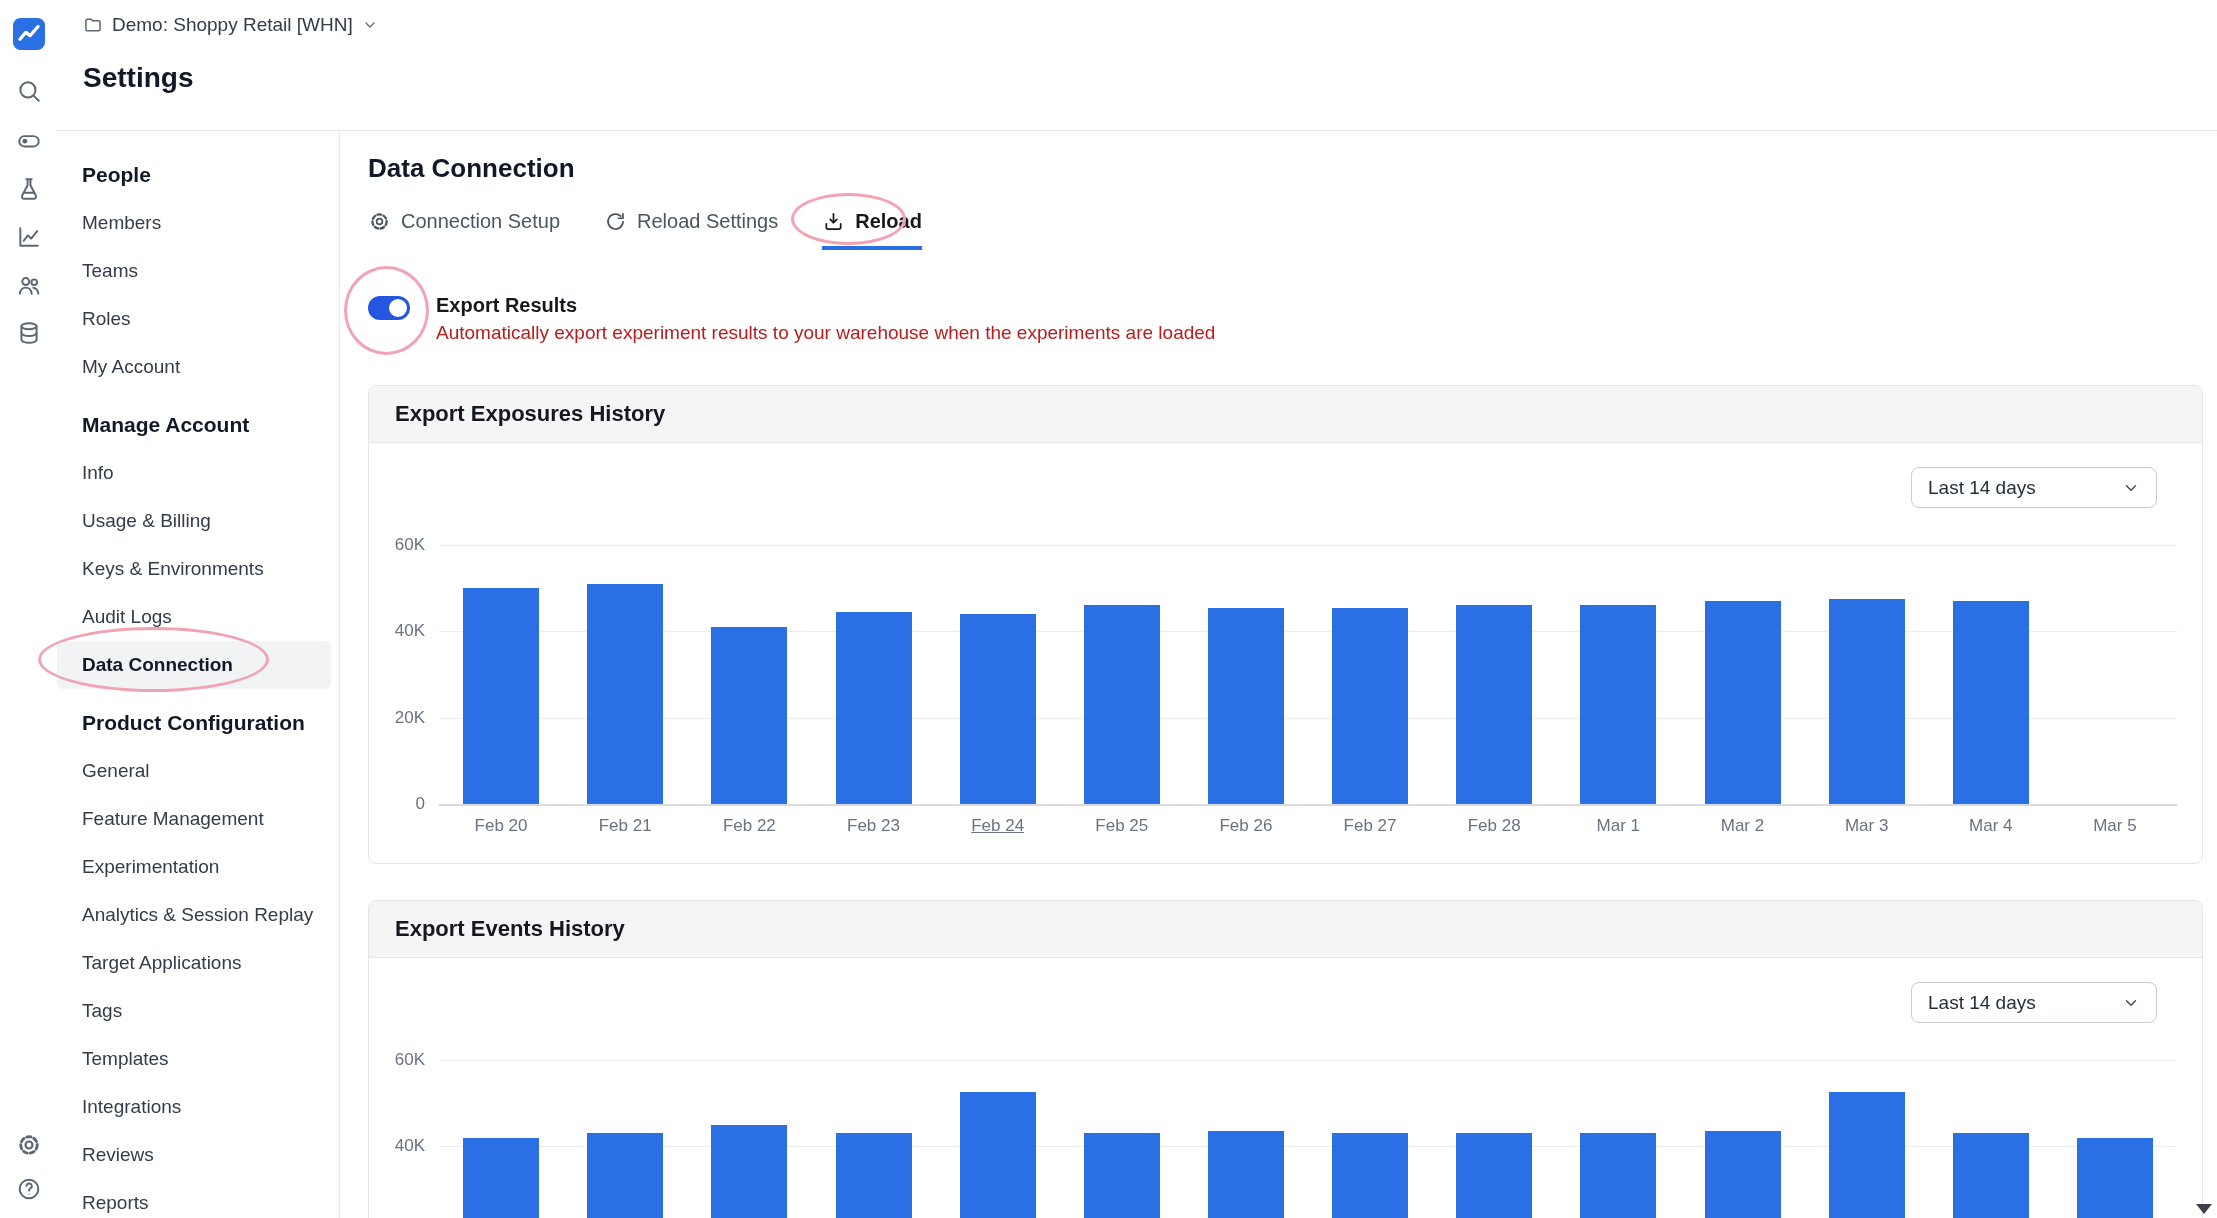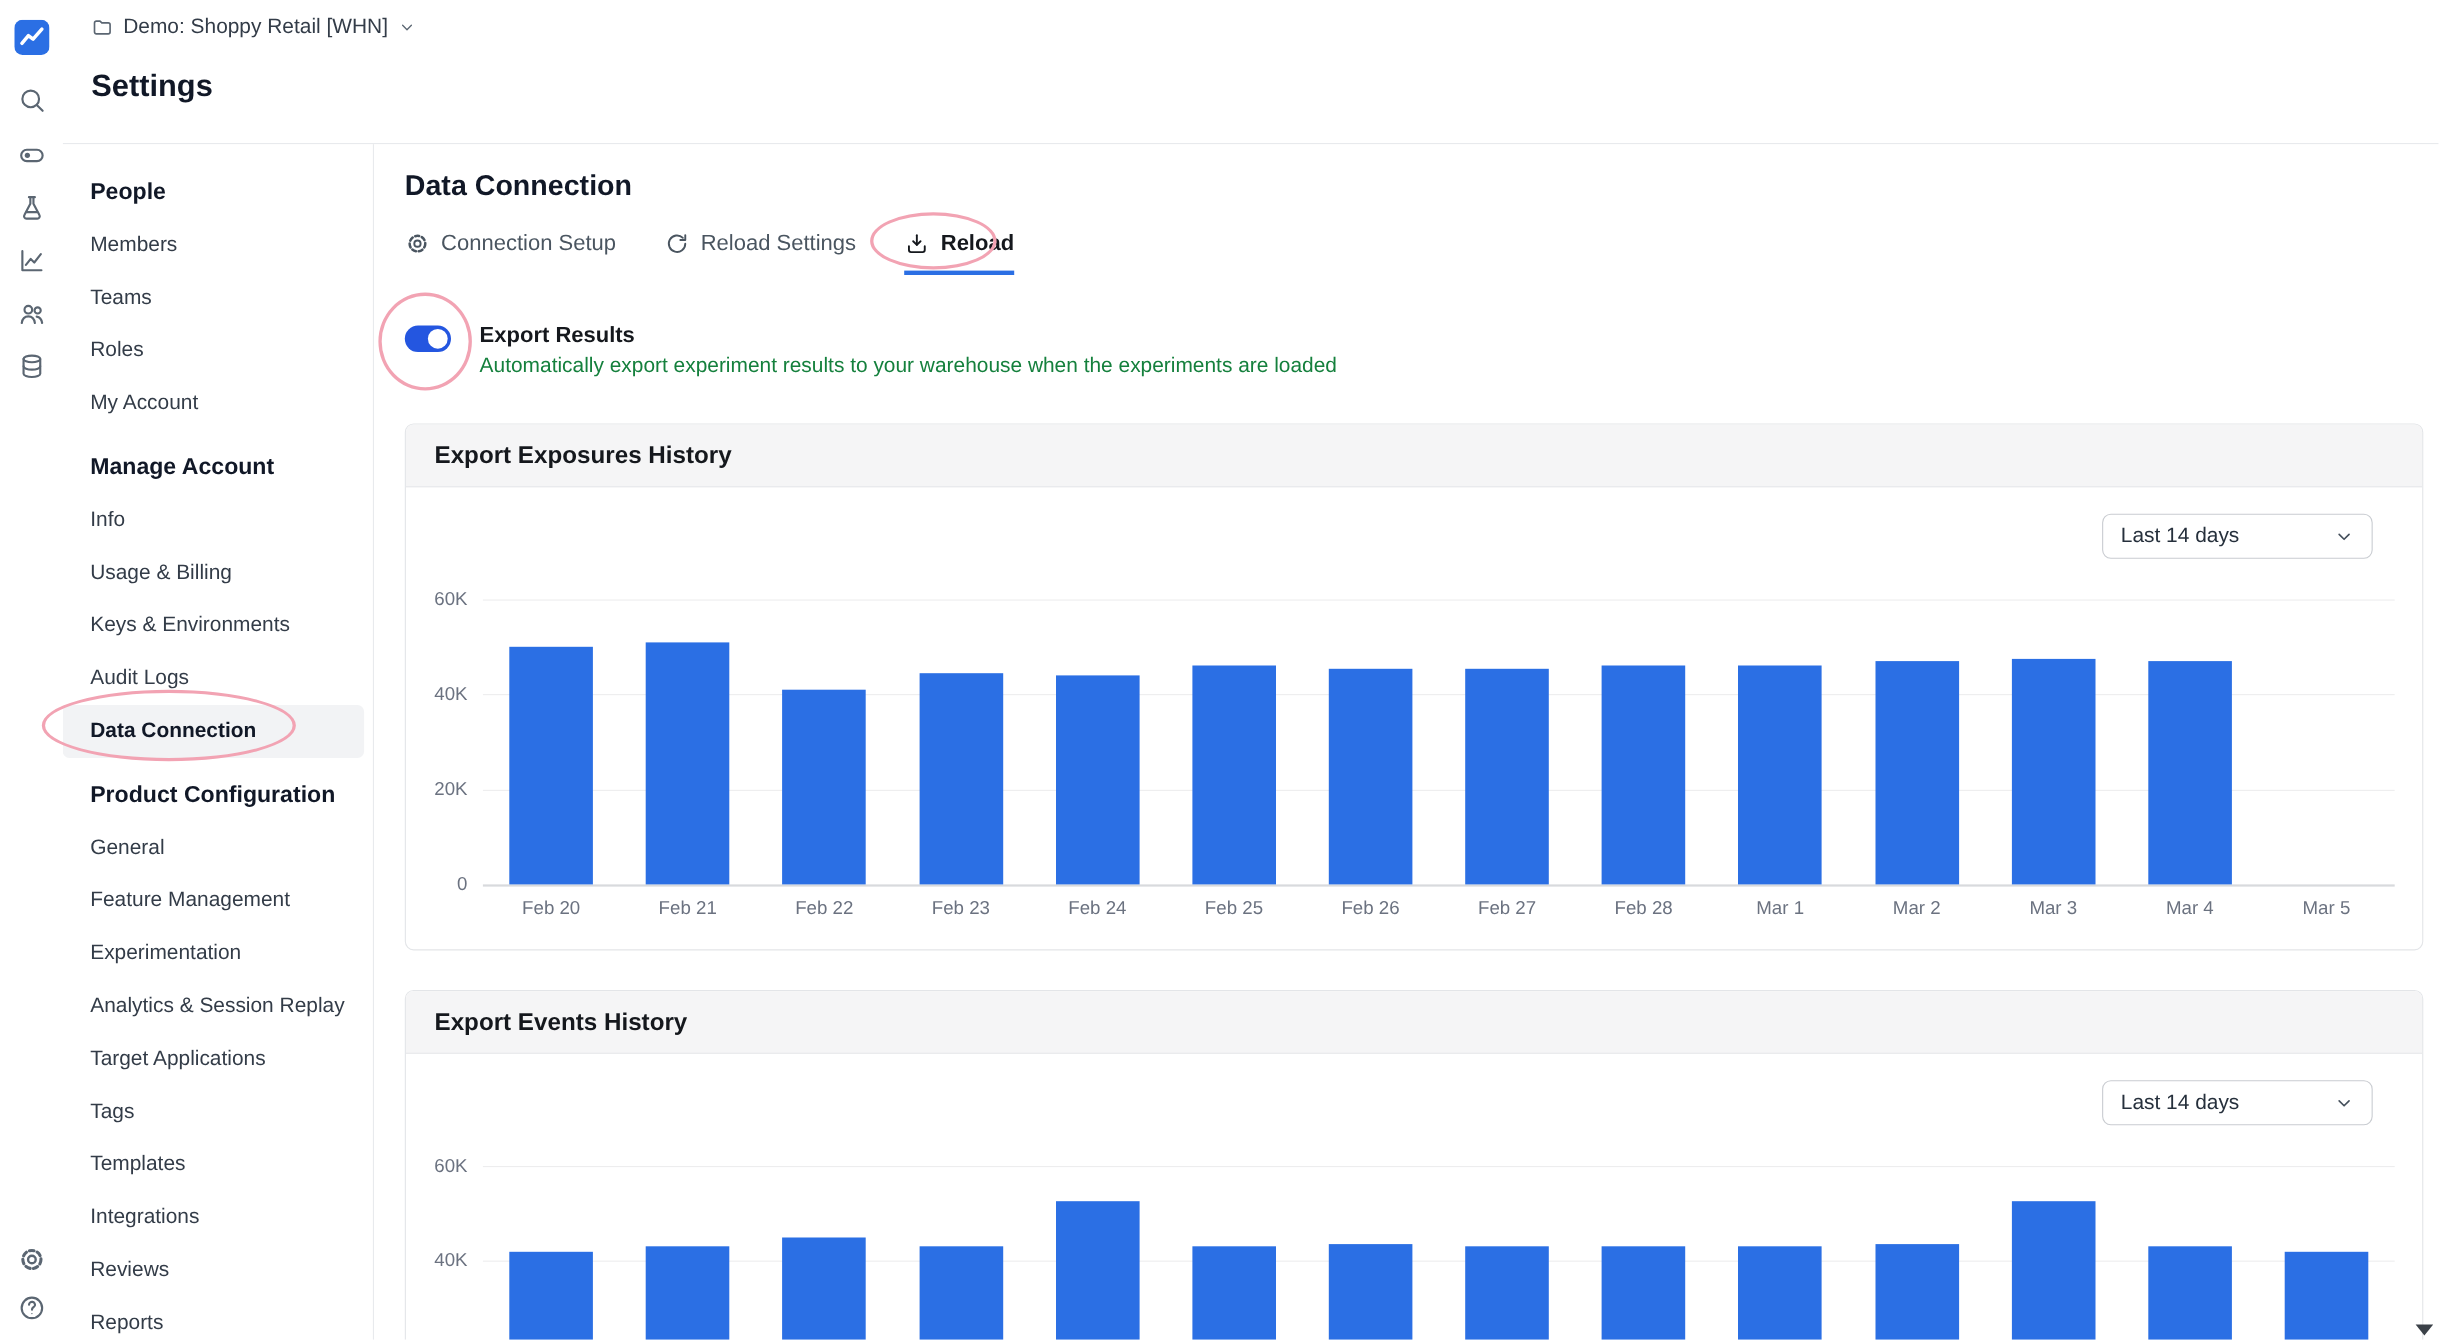--- a/index.html
+++ b/index.html
@@ -50,21 +50,21 @@
 
   .toggle-row { display:flex; align-items:flex-start; margin-top:44px; }
   .toggle { width:42px; height:24px; border-radius:12px; background:#aab2bd; position:relative;
     cursor:pointer; flex:0 0 auto; margin-top:2px; }
   .toggle.on { background:#2456e0; }
   .toggle .knob { position:absolute; top:3px; left:3px; width:18px; height:18px; border-radius:50%;
     background:#fff; }
   .toggle.on .knob { left:auto; right:3px; }
   .toggle-text { margin-left:26px; }
   .toggle-label { font-size:20px; font-weight:700; color:#15181d; }
-  .toggle-desc { font-size:19px; color:#15803d; margin-top:5px; }
+  .toggle-desc { font-size:19px; color:#b91c1c; margin-top:5px; }
 
   
   .card { border:1px solid #e3e5e8; border-radius:8px; overflow:hidden; background:#fff; }
   .card.first { margin-top:41px; }
   .card.second { margin-top:36px; }
   .card-head { background:#f5f5f6; border-bottom:1px solid #e7e8ea; padding:15px 26px; }
   .card-title { font-size:22px; font-weight:700; color:#15181d; }
   .chart-wrap { position:relative; height:420px; }
 
   .dropdown { position:absolute; top:24px; right:45px; width:246px; height:41px;
@@ -261,21 +261,21 @@
           <div class="ytick" style="top: -10px;">60K</div>
           <div class="bar" style="left: 24.0714px; height: 215.833px; background: rgb(43, 111, 228);"></div>
           <div class="xtick" style="left: 0px; width: 124.143px;">Feb 20</div>
           <div class="bar" style="left: 148.214px; height: 220.15px; background: rgb(43, 111, 228);"></div>
           <div class="xtick" style="left: 124.143px; width: 124.143px;">Feb 21</div>
           <div class="bar" style="left: 272.357px; height: 176.983px; background: rgb(43, 111, 228);"></div>
           <div class="xtick" style="left: 248.286px; width: 124.143px;">Feb 22</div>
           <div class="bar" style="left: 396.5px; height: 192.092px; background: rgb(43, 111, 228);"></div>
           <div class="xtick" style="left: 372.429px; width: 124.143px;">Feb 23</div>
           <div class="bar" style="left: 520.643px; height: 189.933px; background: rgb(43, 111, 228);"></div>
-          <div class="xtick" style="left: 496.571px; width: 124.143px;">Feb 24</div>
+          <div class="xtick" style="left: 496.571px; width: 124.143px; text-decoration: underline;">Feb 24</div>
           <div class="bar" style="left: 644.786px; height: 198.567px; background: rgb(43, 111, 228);"></div>
           <div class="xtick" style="left: 620.714px; width: 124.143px;">Feb 25</div>
           <div class="bar" style="left: 768.929px; height: 196.408px; background: rgb(43, 111, 228);"></div>
           <div class="xtick" style="left: 744.857px; width: 124.143px;">Feb 26</div>
           <div class="bar" style="left: 893.071px; height: 196.408px; background: rgb(43, 111, 228);"></div>
           <div class="xtick" style="left: 869px; width: 124.143px;">Feb 27</div>
           <div class="bar" style="left: 1017.21px; height: 198.567px; background: rgb(43, 111, 228);"></div>
           <div class="xtick" style="left: 993.143px; width: 124.143px;">Feb 28</div>
           <div class="bar" style="left: 1141.36px; height: 198.567px; background: rgb(43, 111, 228);"></div>
           <div class="xtick" style="left: 1117.29px; width: 124.143px;">Mar 1</div>

